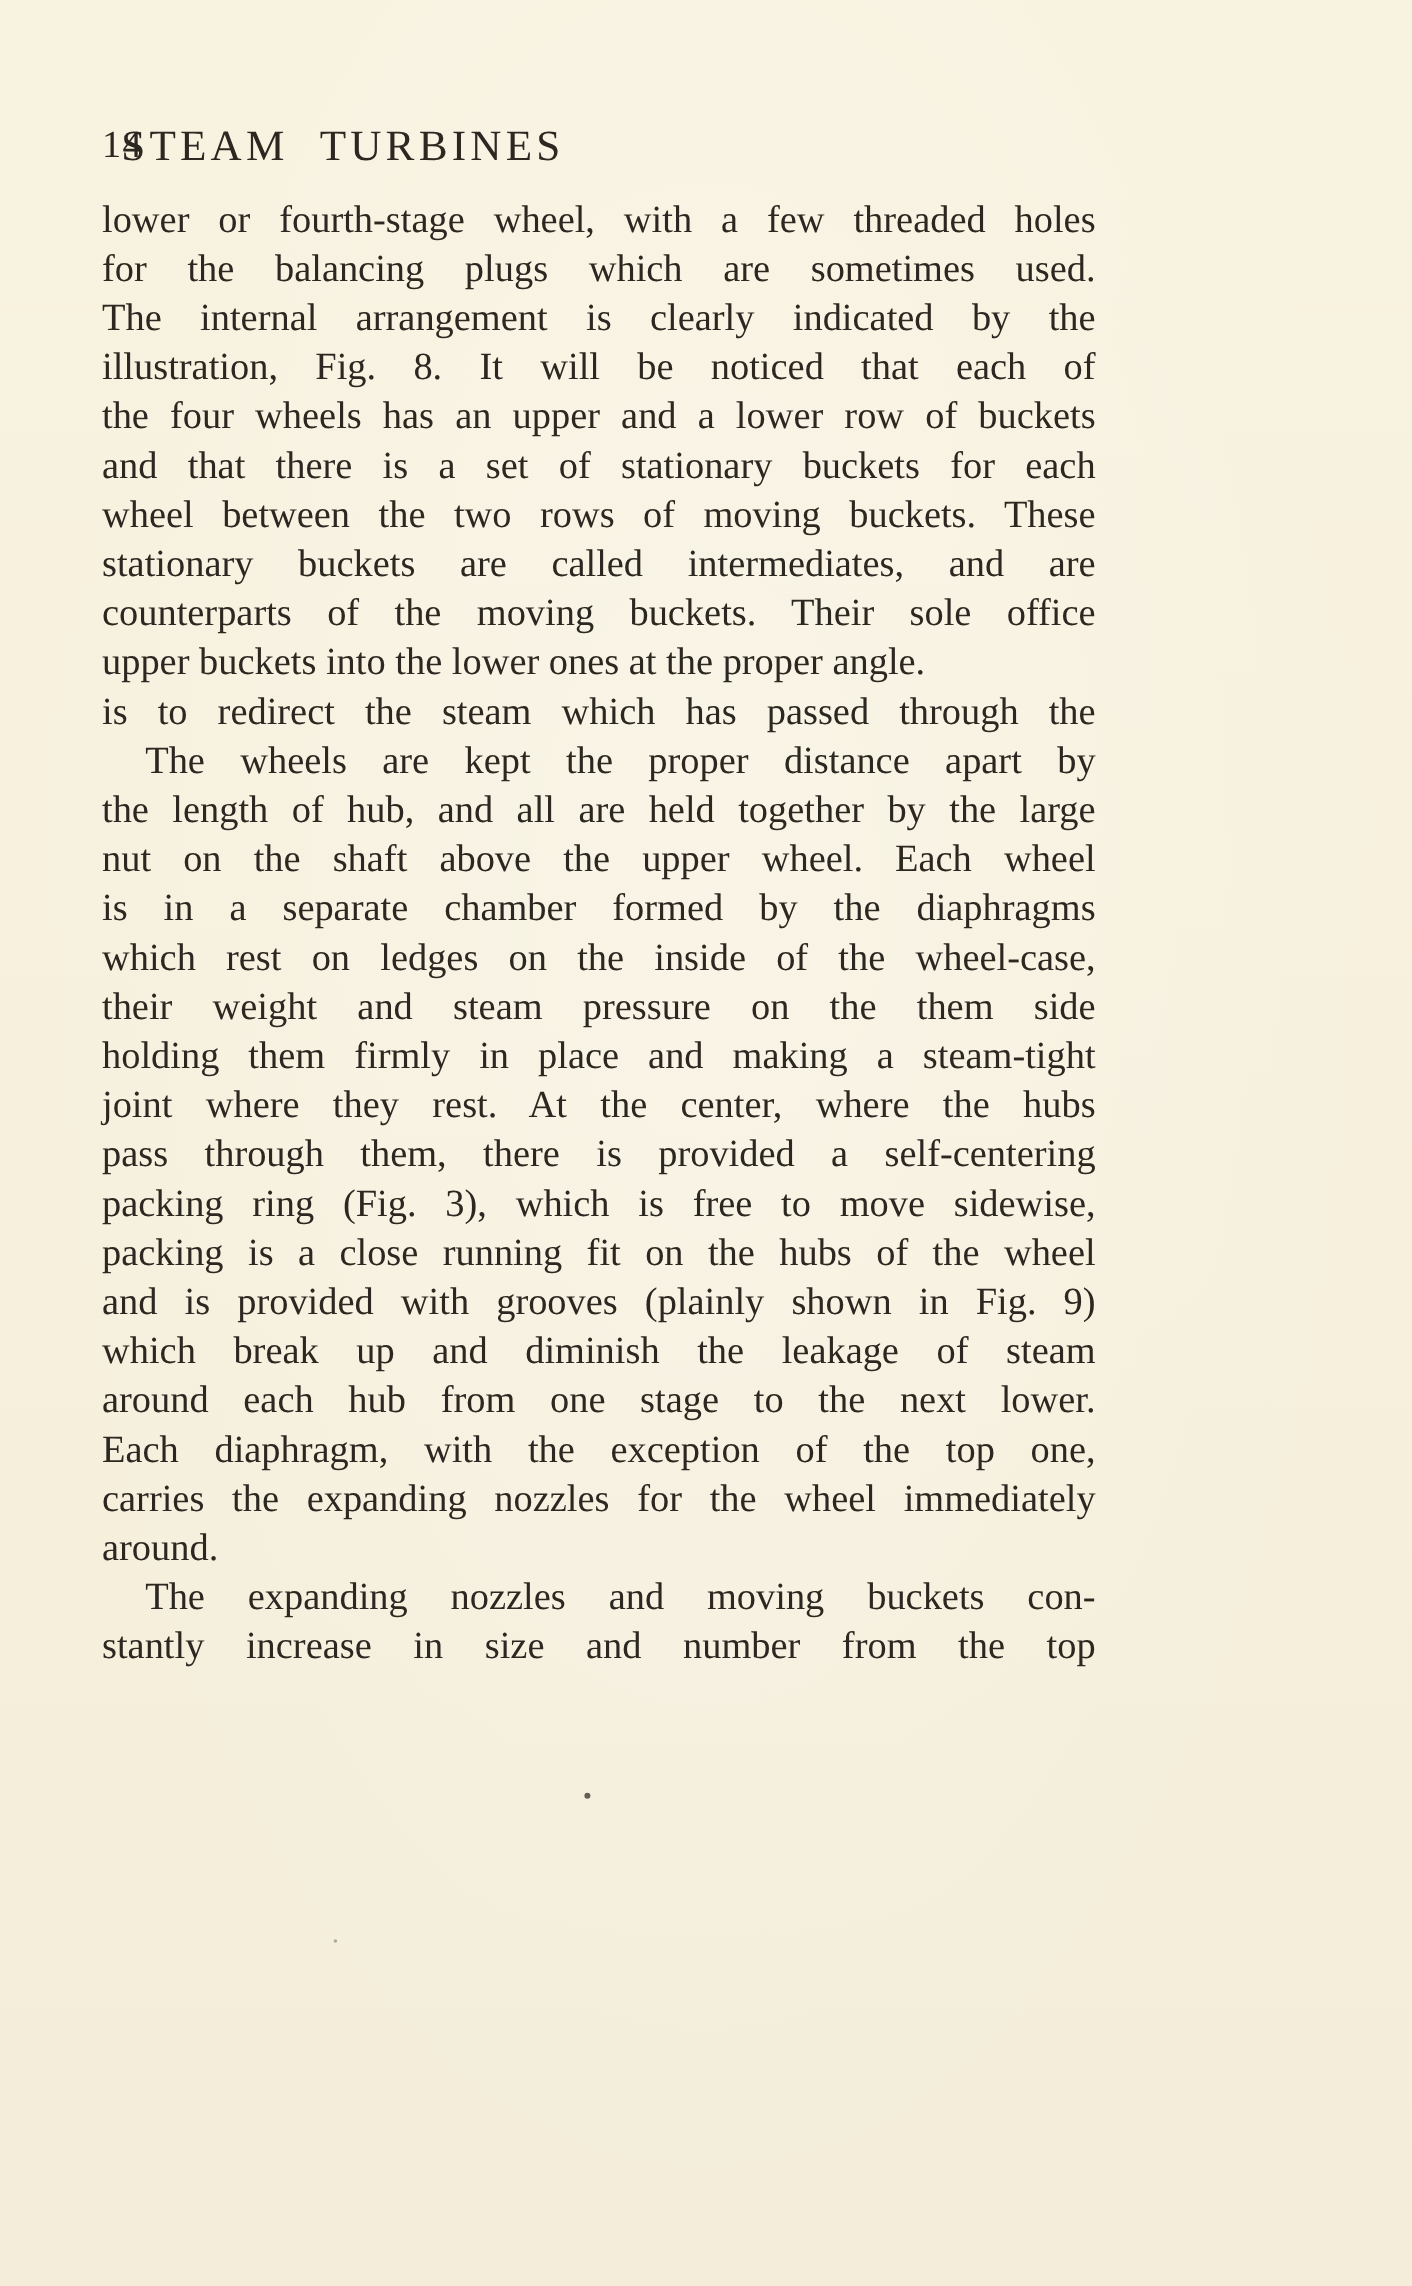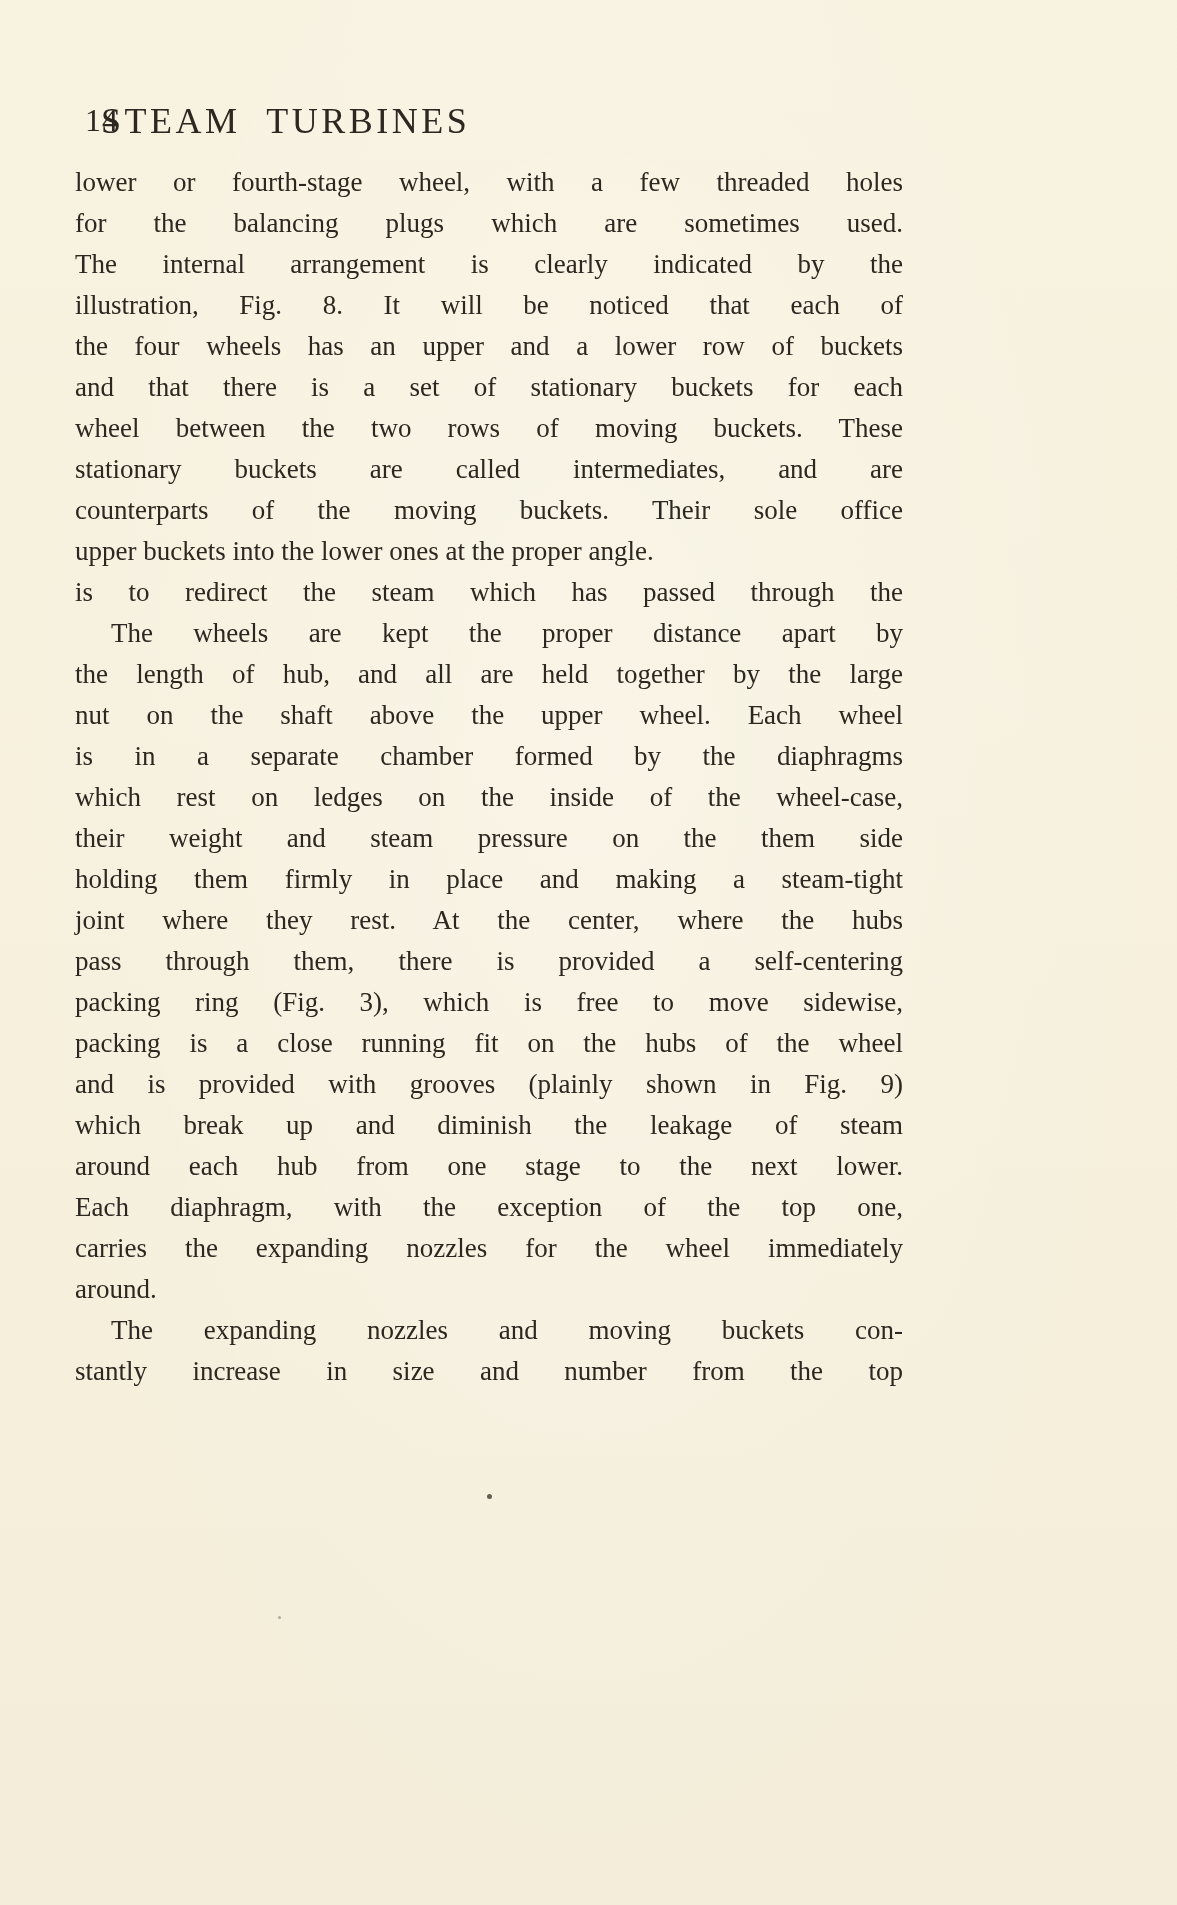--- a/index.html
+++ b/index.html
@@ -44,23 +44,23 @@
     top: 0;
     text-align: left;
     font-size: 36px;
     letter-spacing: 3.5px;
     word-spacing: 14px;
     color: #2c2720;
   }
   .body-text {
     position: absolute;
     top: 162px;
-    left: 75px;
+    left: 85px;
     width: 828px;
-    font-size: 27px;
+    font-size: 32px;
     line-height: 41px;
   }
   .paragraph {
     margin: 0;
   }
   .line {
     text-align: justify;
     text-align-last: justify;
     white-space: normal;
     color: #2c2720;

